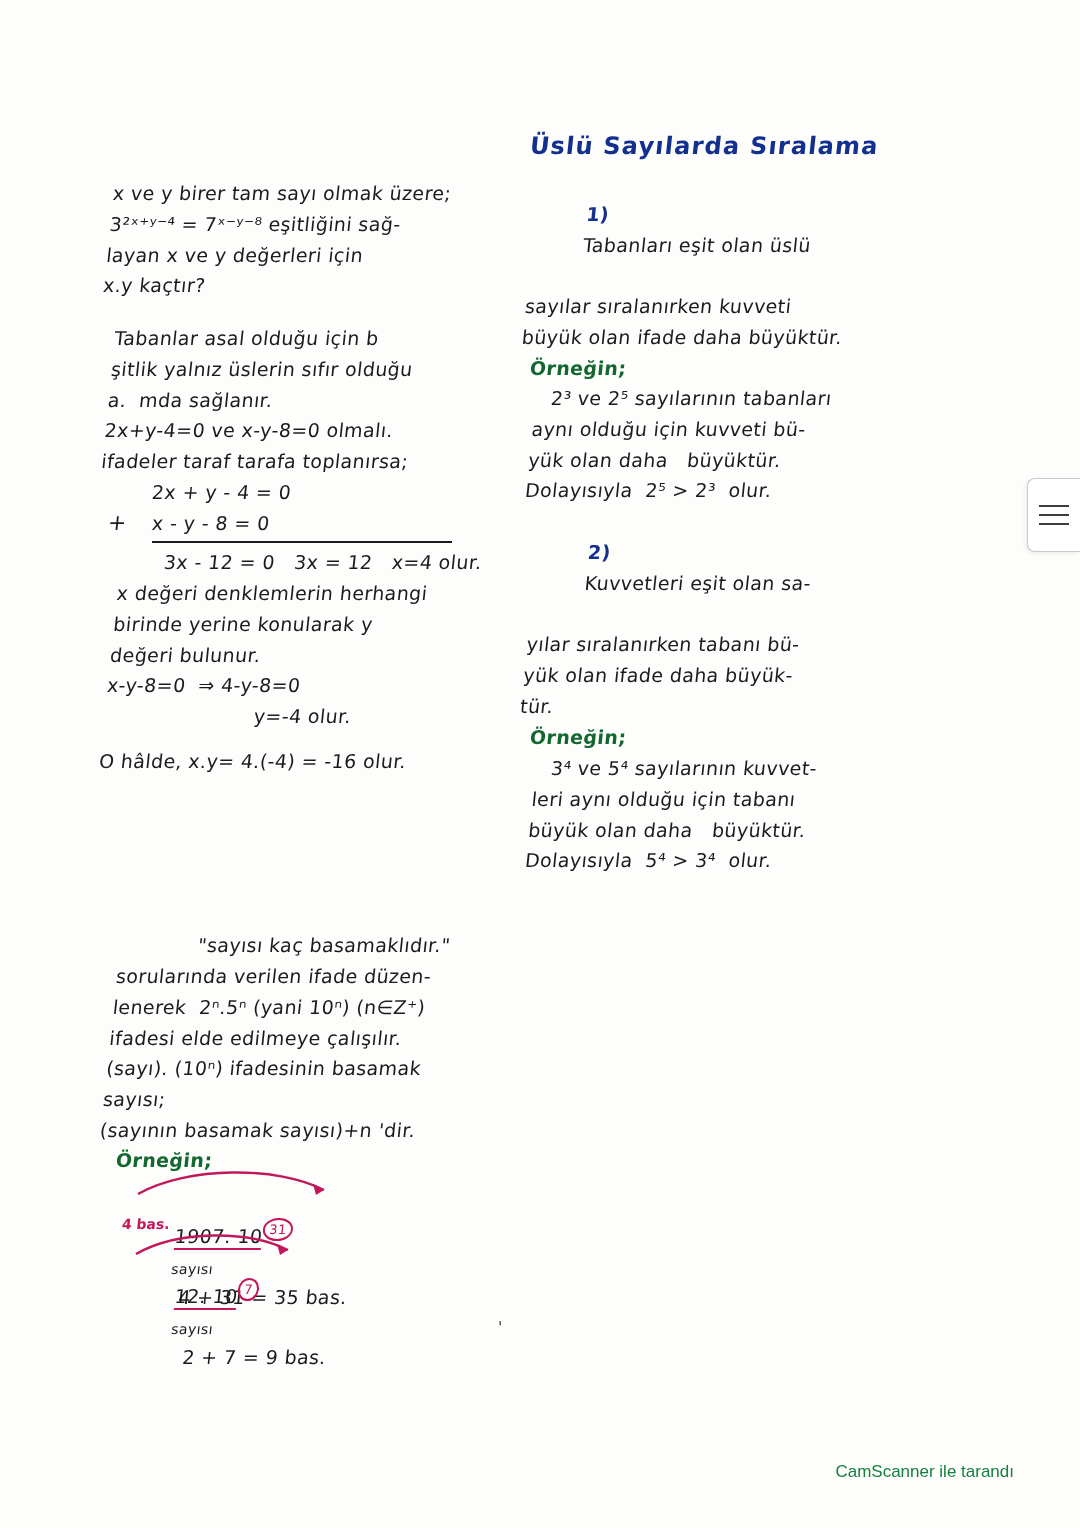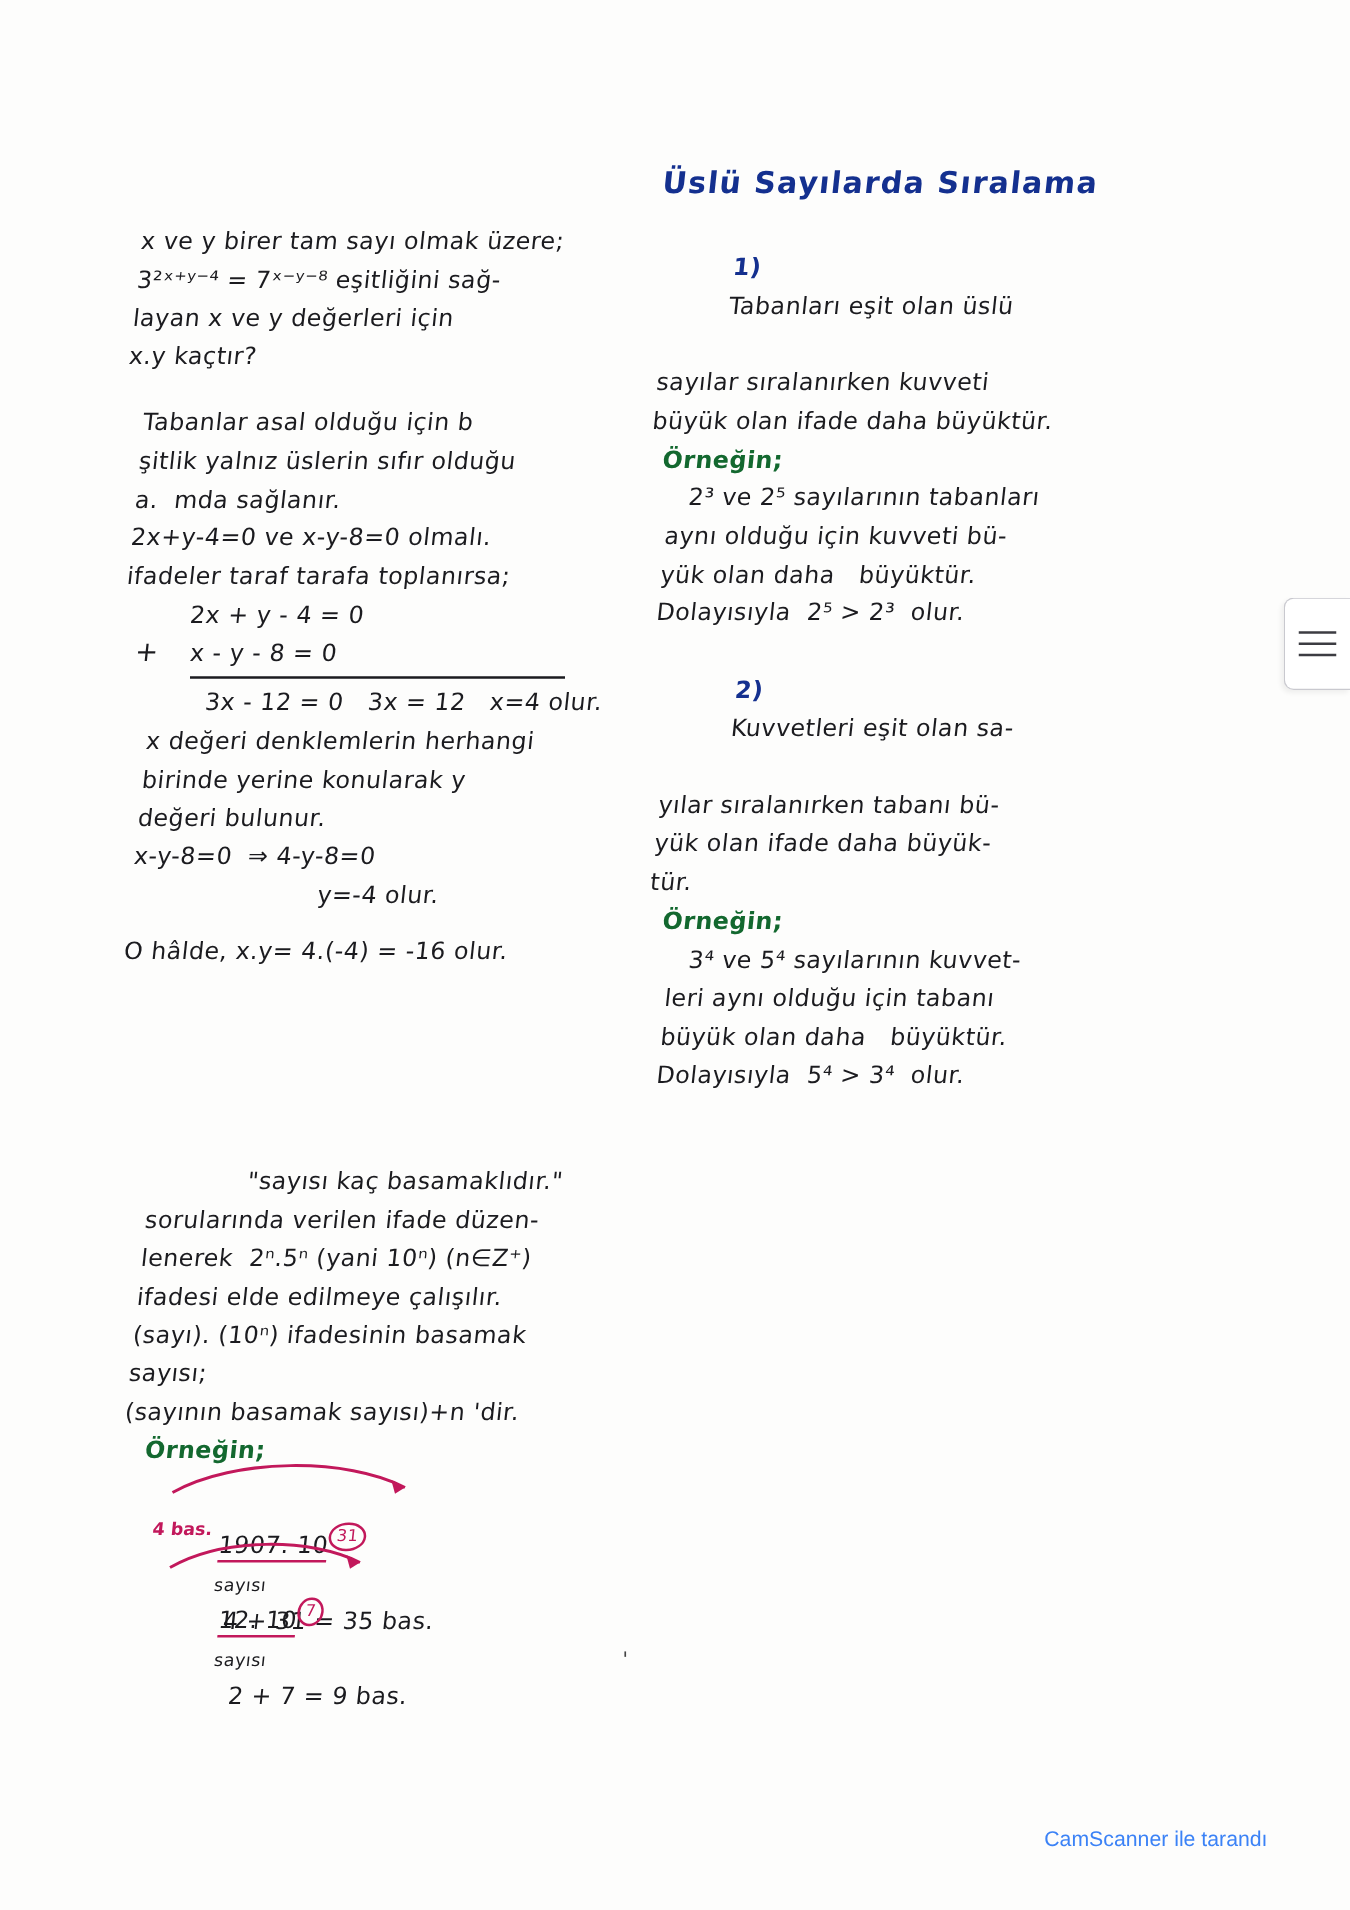--- a/index.html
+++ b/index.html
@@ -131,21 +131,21 @@
   }
   .edge-widget .b1 { top: 26px; }
   .edge-widget .b2 { top: 35px; }
   .edge-widget .b3 { top: 44px; }
 
   .footer {
     position: absolute;
     right: 66px;
     bottom: 46px;
     font-size: 17px;
-    color: #3b82f6;
+    color: #15803d;
     font-family: "Liberation Sans", sans-serif;
   }
 
   .small-mark {
     position: absolute;
     left: 498px;
     top: 1318px;
     font-size: 16px;
     color: #444;
   }

